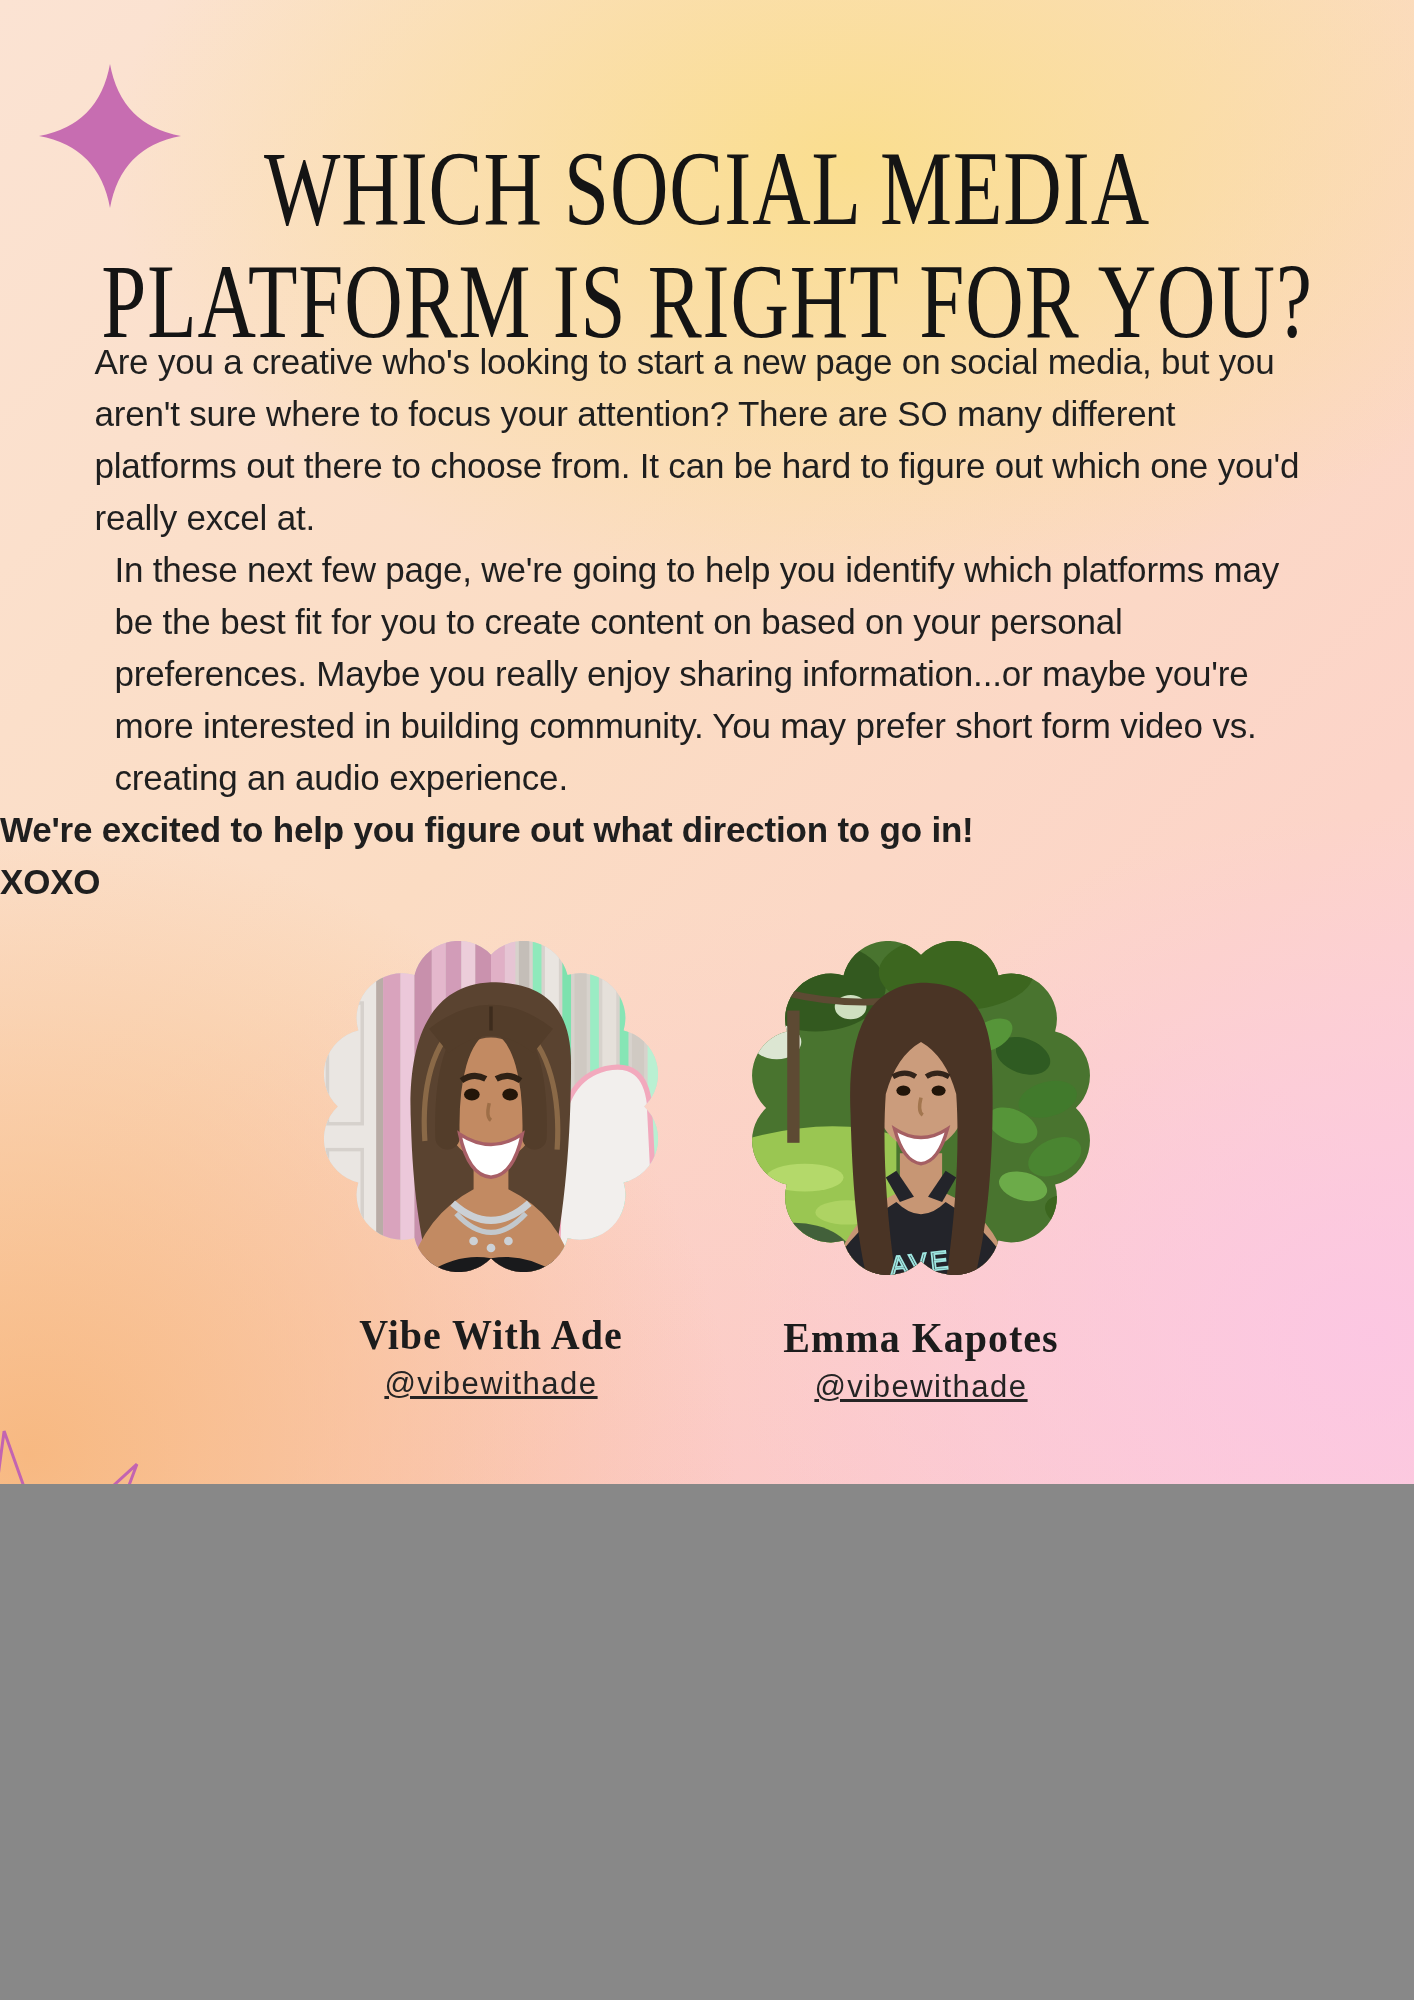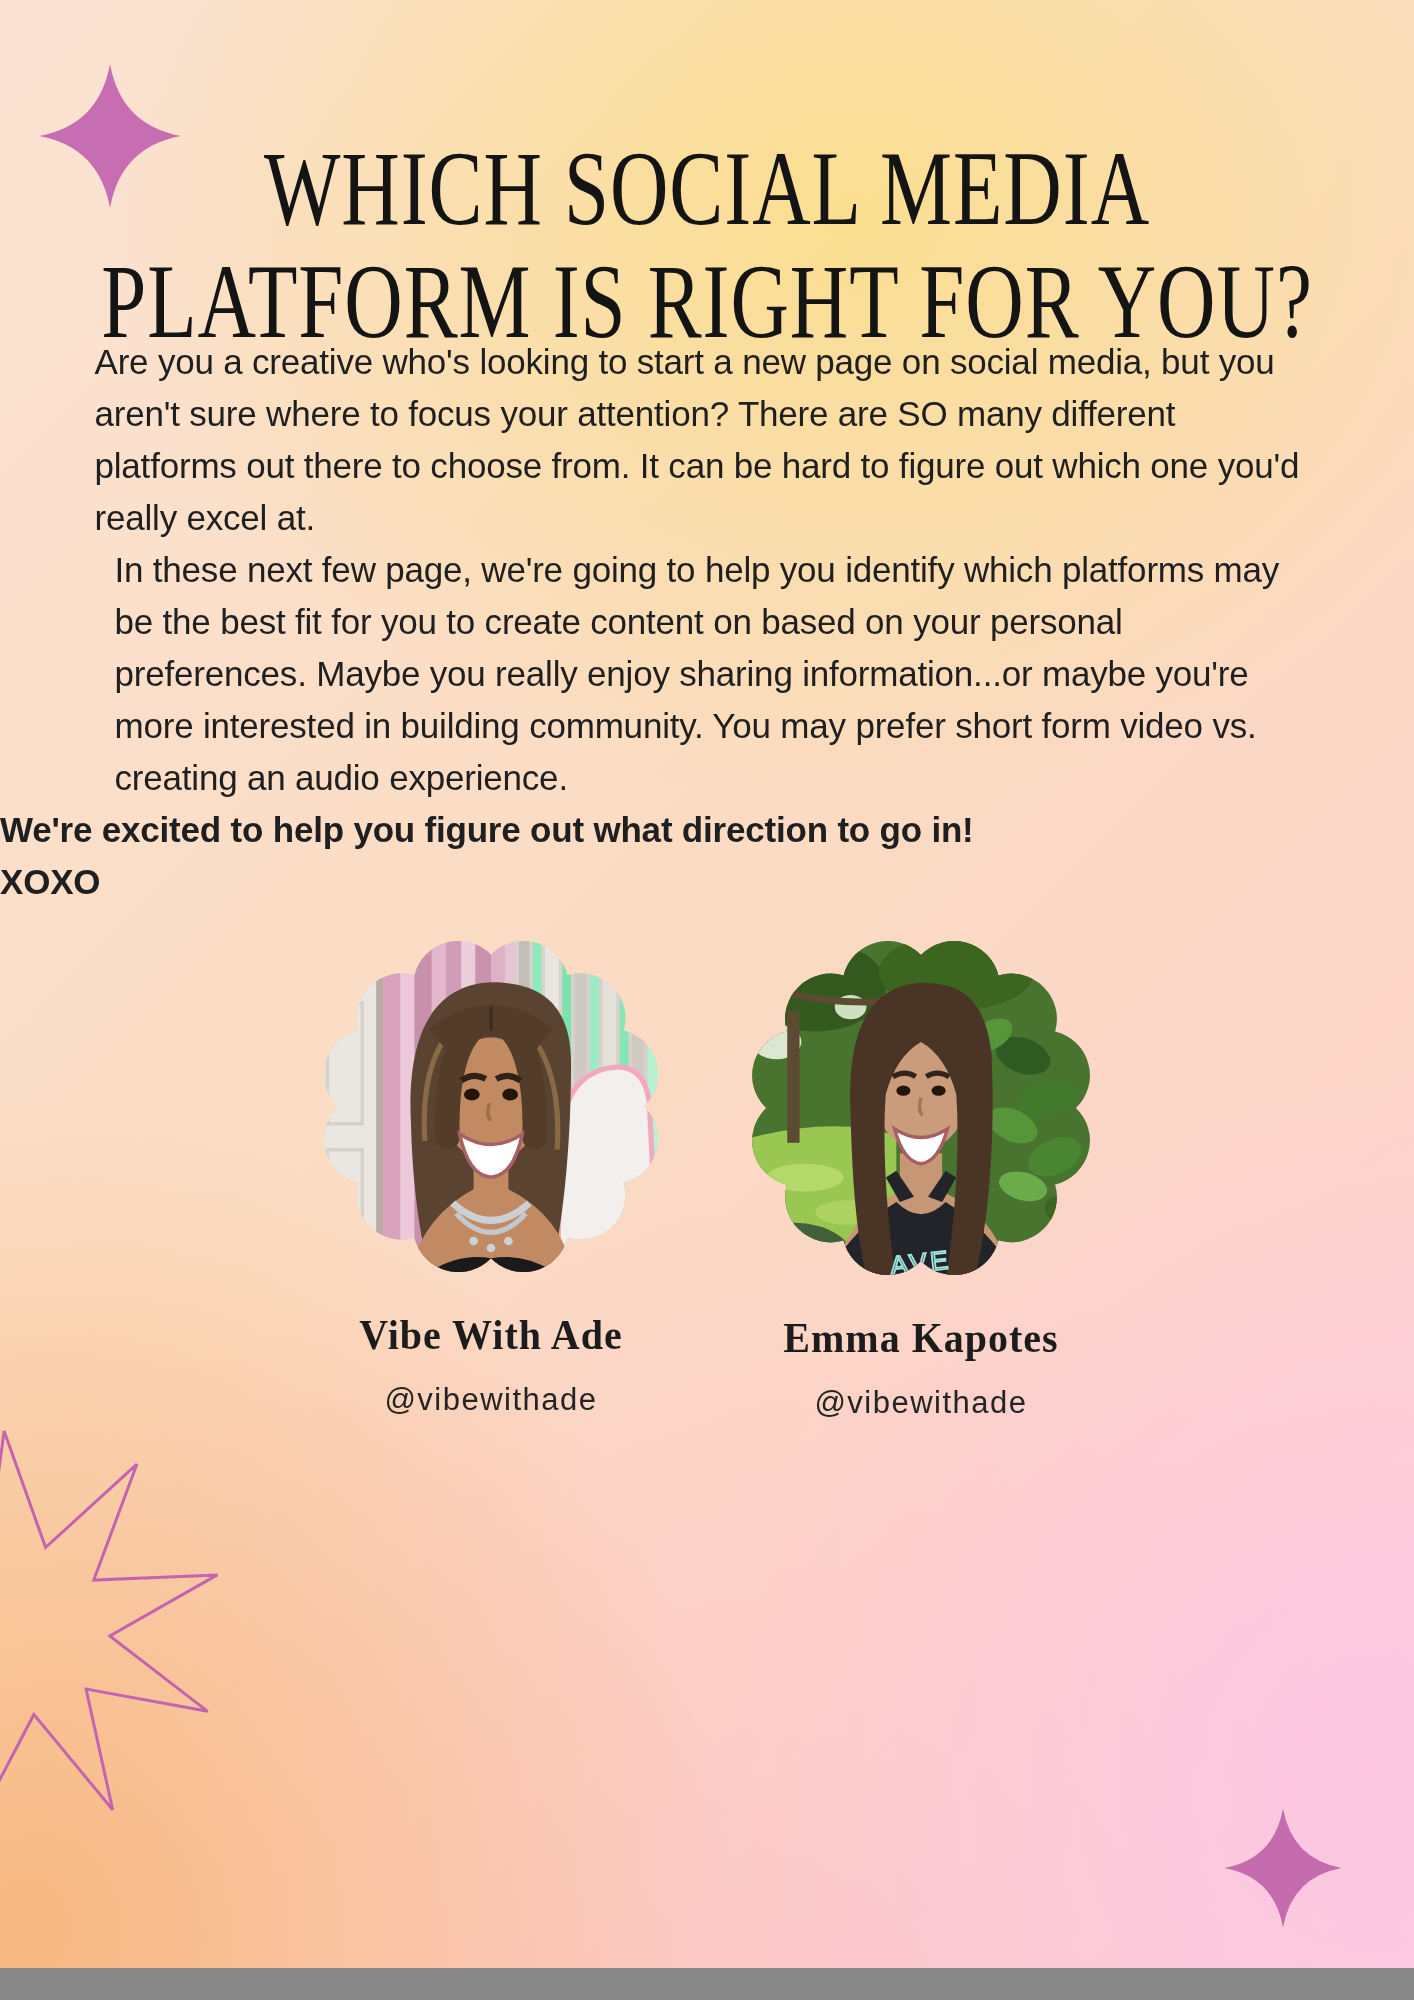--- a/index.html
+++ b/index.html
@@ -1,18 +1,18 @@
 <!DOCTYPE html>
 <html><head>
 <meta charset="utf-8">
 <style>
   html,body{margin:0;padding:0;}
   body{background:#888;font-family:"Liberation Sans",sans-serif;}
   .page{
-    position:relative;width:1414px;height:1968px;margin:0 auto;overflow:hidden;
+    position:relative;width:1414px;height:1484px;margin:0 auto;overflow:hidden;
     background:
       radial-gradient(52% 30% at 60% 11%, rgba(250,222,140,0.95) 0%, rgba(250,222,140,0) 100%),
       radial-gradient(45% 35% at 97% 90%, rgba(252,198,227,0.92) 0%, rgba(252,198,227,0) 100%),
       radial-gradient(50% 42% at 2% 98%, rgba(247,183,126,0.95) 0%, rgba(247,183,126,0) 100%),
       radial-gradient(60% 45% at 50% 106%, rgba(251,192,198,0.55) 0%, rgba(251,192,198,0) 100%),
       linear-gradient(135deg,#fbe3d3 0%,#fbdcc3 45%,#fcd4c9 75%,#fcd0da 100%);
     color:#1f1f1f;
   }
   .deco{position:absolute;pointer-events:none;}
   h1.title{
@@ -32,21 +32,21 @@
   .emph{margin-top:48px;font-weight:700;font-size:36px;white-space:nowrap;}
   .xoxo{margin-top:40px;font-weight:700;font-size:35px;letter-spacing:1px;}
   .creators{
     margin-top:26px;display:flex;justify-content:center;align-items:flex-start;gap:80px;
   }
   .creator{display:flex;flex-direction:column;align-items:center;}
   .creator-name{
     margin-top:32px;font-family:"Liberation Serif",serif;font-weight:700;
     font-size:40px;color:#1c1c1c;letter-spacing:1px;transform:scaleY(1.05);
   }
-  .creator-handle{margin-top:24px;font-size:31px;letter-spacing:1.5px;color:#242424;}
+  .creator-handle{margin-top:8px;font-size:31px;letter-spacing:1.5px;color:#242424;text-decoration:underline;}
 </style>
 </head>
 <body>
 
 <div class="page">
 
   <svg class="deco" style="left:30px;top:56px;" width="160" height="160" viewBox="-80 -80 160 160">
     <path d="M0,-72 Q11,-11 71,0 Q11,11 0,72 Q-11,11 -71,0 Q-11,-11 0,-72 Z" fill="#c76db1"></path>
   </svg>
 

